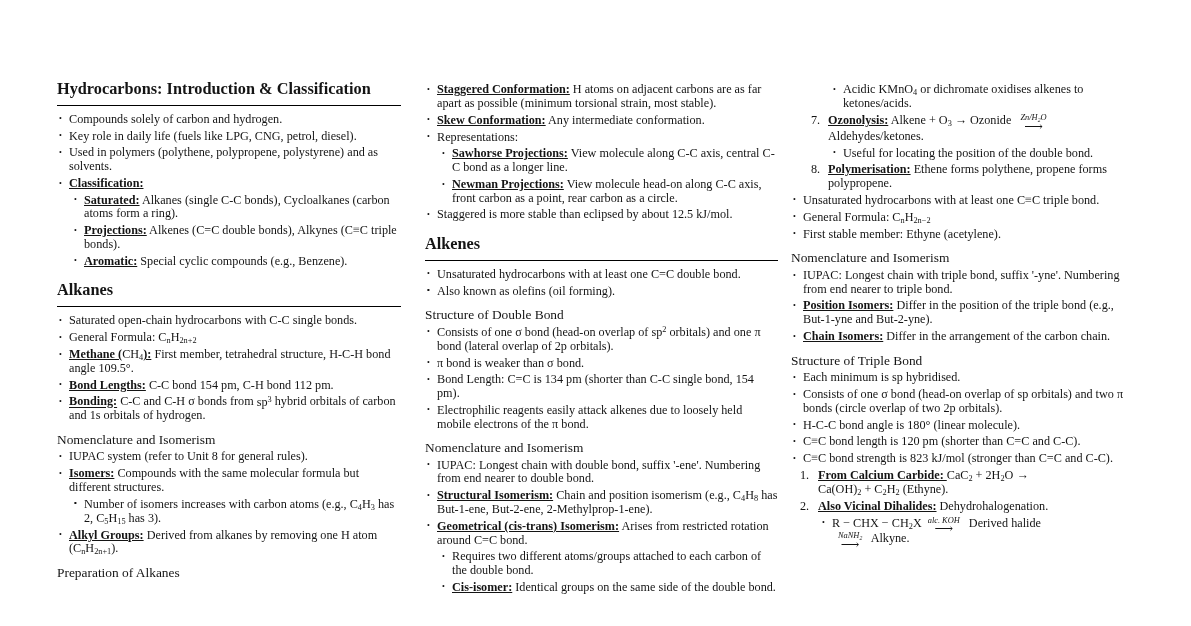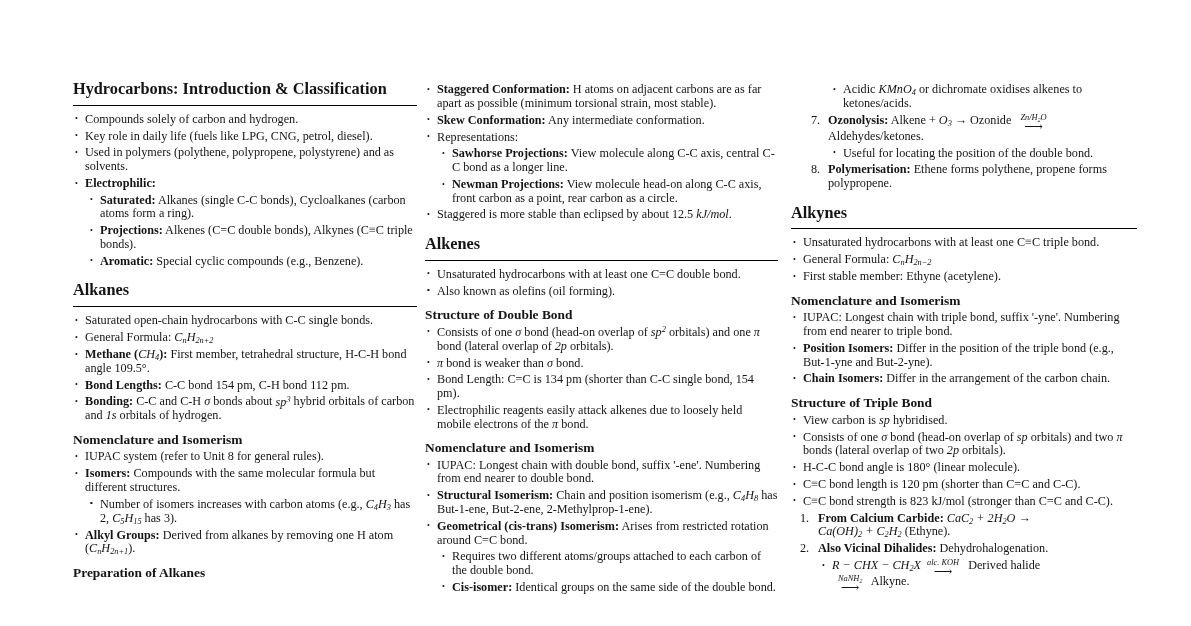--- a/index.html
+++ b/index.html
@@ -2,69 +2,69 @@
 <html><head>
 <meta charset="utf-8">
 <style>
   html,body{margin:0;padding:0;background:#ffffff;}
   body{
     width:1191px;height:626px;overflow:hidden;position:relative;
     font-family:"Liberation Serif","DejaVu Serif",serif;
     color:#141414;
   }
   .col{position:absolute;top:80px;}
-  #col1{left:73px;width:344px;}
+  #col1{left:57px;width:344px;}
   #col2{left:425px;width:353px;}
   #col3{left:791px;width:346px;}
 
   .h1{
     font-weight:bold;font-size:16.3px;line-height:1.15;
     border-bottom:1.6px solid #000;
     padding-bottom:6px;margin:13px 0 7px 0;
   }
-  .h2{font-weight:bold;font-size:13.4px;line-height:1.15;margin:9px 0 3px 0;}
+  .h2{font-weight:normal;font-size:13.4px;line-height:1.15;margin:9px 0 3px 0;}
   .col > .h1:first-child{margin-top:0;}
 
   .li{position:relative;font-size:12.2px;line-height:1.12;margin:3.2px 0;}
   .li .mk{position:absolute;font-size:8px;top:0.33em;}
   .li1{padding-left:12px;} .li1 > .mk{left:2px;}
   .li2{padding-left:27px;} .li2 > .mk{left:17px;}
   .li3{padding-left:52px;} .li3 > .mk{left:42px;}
   .li2p{padding-left:41px;} .li2p > .mk{left:31px;}
   .ol1{padding-left:37px;} .ol1 > .mk{left:20px;font-size:12.2px;top:0;}
   .ol2{padding-left:27px;} .ol2 > .mk{left:9px;font-size:12.2px;top:0;}
 
-  .b{font-weight:bold;}
-  .m{font-style:italic;}
+  .b{font-weight:bold;text-decoration:underline;}
+  .m{}
   sub,sup{font-size:68%;line-height:0.9;}
   sub{vertical-align:-0.28em;}
   sup{vertical-align:0.5em;}
 
   .rx{display:inline-block;text-align:center;vertical-align:-0.55em;line-height:1;margin:0 3px;}
   .rx .ov{display:block;font-size:8.4px;font-style:italic;line-height:1;padding:0 3px 0 3px;white-space:nowrap;}
   .rx .sh{display:block;font-size:13px;line-height:0.55;letter-spacing:0;}
 </style>
 </head>
 <body>
 
 <div class="col" id="col1">
     <div class="h1">Hydrocarbons: Introduction &amp; Classification</div>
     <div class="li li1"><span class="mk">•</span><span class="ct"><span class="r">Compounds solely of carbon and hydrogen.</span></span></div>
     <div class="li li1"><span class="mk">•</span><span class="ct"><span class="r">Key role in daily life (fuels like LPG, CNG, petrol, diesel).</span></span></div>
     <div class="li li1"><span class="mk">•</span><span class="ct"><span class="r">Used in polymers (polythene, polypropene, polystyrene) and as solvents.</span></span></div>
-    <div class="li li1"><span class="mk">•</span><span class="ct"><span class="b">Electrophilic:</span></span></div>
+    <div class="li li1"><span class="mk">•</span><span class="ct"><span class="b">Classification:</span></span></div>
     <div class="li li2"><span class="mk">•</span><span class="ct"><span class="b">Saturated:</span><span class="r"> Alkanes (single C-C bonds), Cycloalkanes (carbon atoms form a ring).</span></span></div>
     <div class="li li2"><span class="mk">•</span><span class="ct"><span class="b">Projections:</span><span class="r"> Alkenes (C=C double bonds), Alkynes (C≡C triple bonds).</span></span></div>
     <div class="li li2"><span class="mk">•</span><span class="ct"><span class="b">Aromatic:</span><span class="r"> Special cyclic compounds (e.g., Benzene).</span></span></div>
     <div class="h1">Alkanes</div>
     <div class="li li1"><span class="mk">•</span><span class="ct"><span class="r">Saturated open-chain hydrocarbons with C-C single bonds.</span></span></div>
     <div class="li li1"><span class="mk">•</span><span class="ct"><span class="r">General Formula: </span><span class="m">C<sub>n</sub>H<sub>2n+2</sub></span></span></div>
     <div class="li li1"><span class="mk">•</span><span class="ct"><span class="b">Methane (</span><span class="m">CH<sub>4</sub></span><span class="b">):</span><span class="r"> First member, tetrahedral structure, H-C-H bond angle 109.5°.</span></span></div>
     <div class="li li1"><span class="mk">•</span><span class="ct"><span class="b">Bond Lengths:</span><span class="r"> C-C bond 154 pm, C-H bond 112 pm.</span></span></div>
-    <div class="li li1"><span class="mk">•</span><span class="ct"><span class="b">Bonding:</span><span class="r"> C-C and C-H </span><span class="m">σ</span><span class="r"> bonds about </span><span class="m">sp<sup>3</sup></span><span class="r"> hybrid orbitals of carbon and </span><span class="m">1s</span><span class="r"> orbitals of hydrogen.</span></span></div>
+    <div class="li li1"><span class="mk">•</span><span class="ct"><span class="b">Bonding:</span><span class="r"> C-C and C-H </span><span class="m">σ</span><span class="r"> bonds from </span><span class="m">sp<sup>3</sup></span><span class="r"> hybrid orbitals of carbon and </span><span class="m">1s</span><span class="r"> orbitals of hydrogen.</span></span></div>
     <div class="h2">Nomenclature and Isomerism</div>
     <div class="li li1"><span class="mk">•</span><span class="ct"><span class="r">IUPAC system (refer to Unit 8 for general rules).</span></span></div>
     <div class="li li1"><span class="mk">•</span><span class="ct"><span class="b">Isomers:</span><span class="r"> Compounds with the same molecular formula but different structures.</span></span></div>
     <div class="li li2"><span class="mk">•</span></div>
     <div class="li li2"><span class="mk">•</span><span class="ct"><span class="r">Number of isomers increases with carbon atoms (e.g., </span><span class="m">C<sub>4</sub>H<sub>3</sub></span><span class="r"> has 2, </span><span class="m">C<sub>5</sub>H<sub>15</sub></span><span class="r"> has 3).</span></span></div>
     <div class="li li1"><span class="mk">•</span><span class="ct"><span class="b">Alkyl Groups:</span><span class="r"> Derived from alkanes by removing one H atom (</span><span class="m">C<sub>n</sub>H<sub>2n+1</sub></span><span class="r">).</span></span></div>
     <div class="h2">Preparation of Alkanes</div>
   </div>
 <div class="col" id="col2">
     <div class="li li1"><span class="mk">•</span><span class="ct"><span class="b">Staggered Conformation:</span><span class="r"> H atoms on adjacent carbons are as far apart as possible (minimum torsional strain, most stable).</span></span></div>
@@ -87,30 +87,29 @@
     <div class="li li1"><span class="mk">•</span><span class="ct"><span class="b">Structural Isomerism:</span><span class="r"> Chain and position isomerism (e.g., </span><span class="m">C<sub>4</sub>H<sub>8</sub></span><span class="r"> has But-1-ene, But-2-ene, 2-Methylprop-1-ene).</span></span></div>
     <div class="li li1"><span class="mk">•</span><span class="ct"><span class="b">Geometrical (cis-trans) Isomerism:</span><span class="r"> Arises from restricted rotation around C=C bond.</span></span></div>
     <div class="li li2"><span class="mk">•</span><span class="ct"><span class="r">Requires two different atoms/groups attached to each carbon of the double bond.</span></span></div>
     <div class="li li2"><span class="mk">•</span><span class="ct"><span class="b">Cis-isomer:</span><span class="r"> Identical groups on the same side of the double bond.</span></span></div>
   </div>
 <div class="col" id="col3">
     <div class="li li3"><span class="mk">•</span><span class="ct"><span class="r">Acidic </span><span class="m">KMnO<sub>4</sub></span><span class="r"> or dichromate oxidises alkenes to ketones/acids.</span></span></div>
     <div class="li ol1"><span class="mk">7.</span><span class="ct"><span class="b">Ozonolysis:</span><span class="r"> Alkene + </span><span class="m">O<sub>3</sub></span><span class="r"> → Ozonide </span><span class="rx"><span class="ov">Zn/H<sub>2</sub>O</span><span class="sh">⟶</span></span><span class="r"> Aldehydes/ketones.</span></span></div>
     <div class="li li3"><span class="mk">•</span><span class="ct"><span class="r">Useful for locating the position of the double bond.</span></span></div>
     <div class="li ol1"><span class="mk">8.</span><span class="ct"><span class="b">Polymerisation:</span><span class="r"> Ethene forms polythene, propene forms polypropene.</span></span></div>
-    <div class="h1">Alkynes</div>
     <div class="li li1"><span class="mk">•</span><span class="ct"><span class="r">Unsaturated hydrocarbons with at least one C≡C triple bond.</span></span></div>
     <div class="li li1"><span class="mk">•</span><span class="ct"><span class="r">General Formula: </span><span class="m">C<sub>n</sub>H<sub>2n−2</sub></span></span></div>
     <div class="li li1"><span class="mk">•</span><span class="ct"><span class="r">First stable member: Ethyne (acetylene).</span></span></div>
     <div class="h2">Nomenclature and Isomerism</div>
     <div class="li li1"><span class="mk">•</span><span class="ct"><span class="r">IUPAC: Longest chain with triple bond, suffix '-yne'. Numbering from end nearer to triple bond.</span></span></div>
     <div class="li li1"><span class="mk">•</span><span class="ct"><span class="b">Position Isomers:</span><span class="r"> Differ in the position of the triple bond (e.g., But-1-yne and But-2-yne).</span></span></div>
     <div class="li li1"><span class="mk">•</span><span class="ct"><span class="b">Chain Isomers:</span><span class="r"> Differ in the arrangement of the carbon chain.</span></span></div>
     <div class="h2">Structure of Triple Bond</div>
-    <div class="li li1"><span class="mk">•</span><span class="ct"><span class="r">View carbon is </span><span class="m">sp</span><span class="r"> hybridised.</span></span></div>
-    <div class="li li1"><span class="mk">•</span><span class="ct"><span class="r">Consists of one </span><span class="m">σ</span><span class="r"> bond (head-on overlap of </span><span class="m">sp</span><span class="r"> orbitals) and two </span><span class="m">π</span><span class="r"> bonds (lateral overlap of two </span><span class="m">2p</span><span class="r"> orbitals).</span></span></div>
+    <div class="li li1"><span class="mk">•</span><span class="ct"><span class="r">Each minimum is </span><span class="m">sp</span><span class="r"> hybridised.</span></span></div>
+    <div class="li li1"><span class="mk">•</span><span class="ct"><span class="r">Consists of one </span><span class="m">σ</span><span class="r"> bond (head-on overlap of </span><span class="m">sp</span><span class="r"> orbitals) and two </span><span class="m">π</span><span class="r"> bonds (circle overlap of two </span><span class="m">2p</span><span class="r"> orbitals).</span></span></div>
     <div class="li li1"><span class="mk">•</span><span class="ct"><span class="r">H-C-C bond angle is 180° (linear molecule).</span></span></div>
     <div class="li li1"><span class="mk">•</span><span class="ct"><span class="r">C≡C bond length is 120 pm (shorter than C=C and C-C).</span></span></div>
     <div class="li li1"><span class="mk">•</span><span class="ct"><span class="r">C≡C bond strength is 823 kJ/mol (stronger than C=C and C-C).</span></span></div>
     <div class="li ol2"><span class="mk">1.</span><span class="ct"><span class="b">From Calcium Carbide: </span><span class="m">CaC<sub>2</sub> + 2H<sub>2</sub>O →</span><br><span class="m">Ca(OH)<sub>2</sub> + C<sub>2</sub>H<sub>2</sub></span><span class="r"> (Ethyne).</span></span></div>
     <div class="li ol2"><span class="mk">2.</span><span class="ct"><span class="b">Also Vicinal Dihalides:</span><span class="r"> Dehydrohalogenation.</span></span></div>
     <div class="li li2p"><span class="mk">•</span><span class="ct"><span class="m">R − CHX − CH<sub>2</sub>X</span><span class="rx"><span class="ov">alc. KOH</span><span class="sh">⟶</span></span><span class="r"> Derived halide</span><br><span class="rx"><span class="ov">NaNH<sub>2</sub></span><span class="sh">⟶</span></span><span class="r"> Alkyne.</span></span></div>
   </div>
 
 </body></html>

